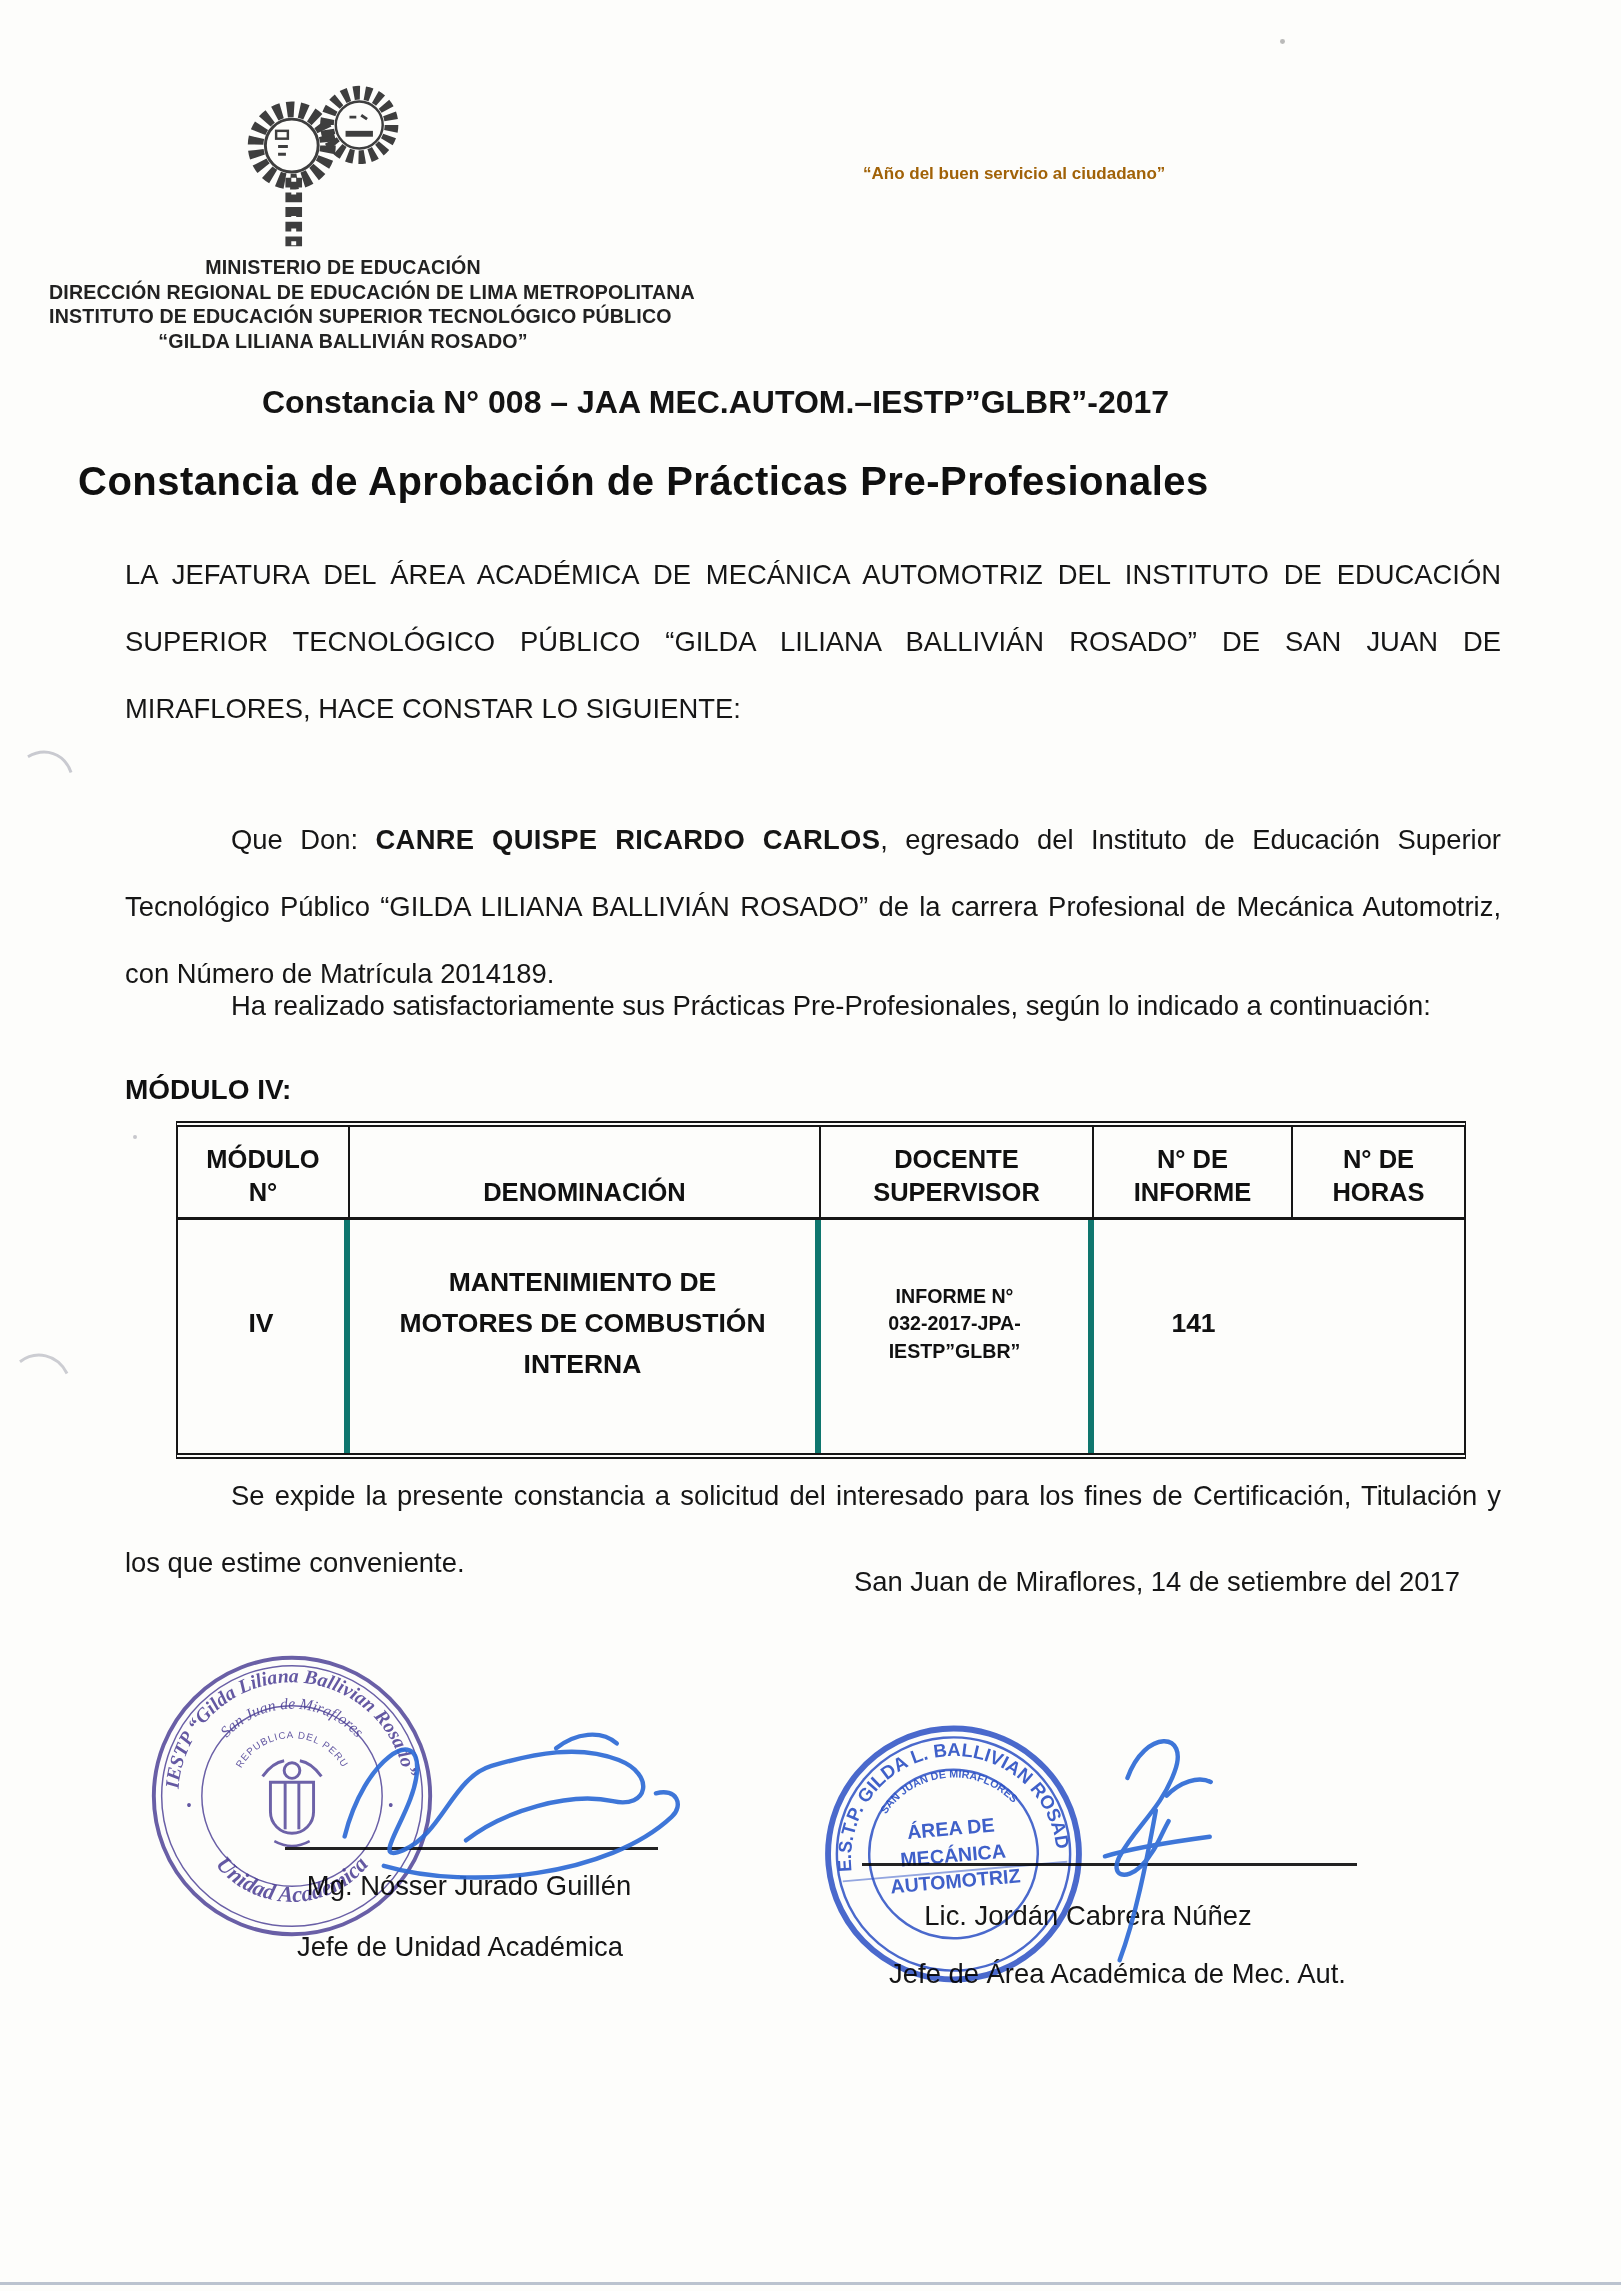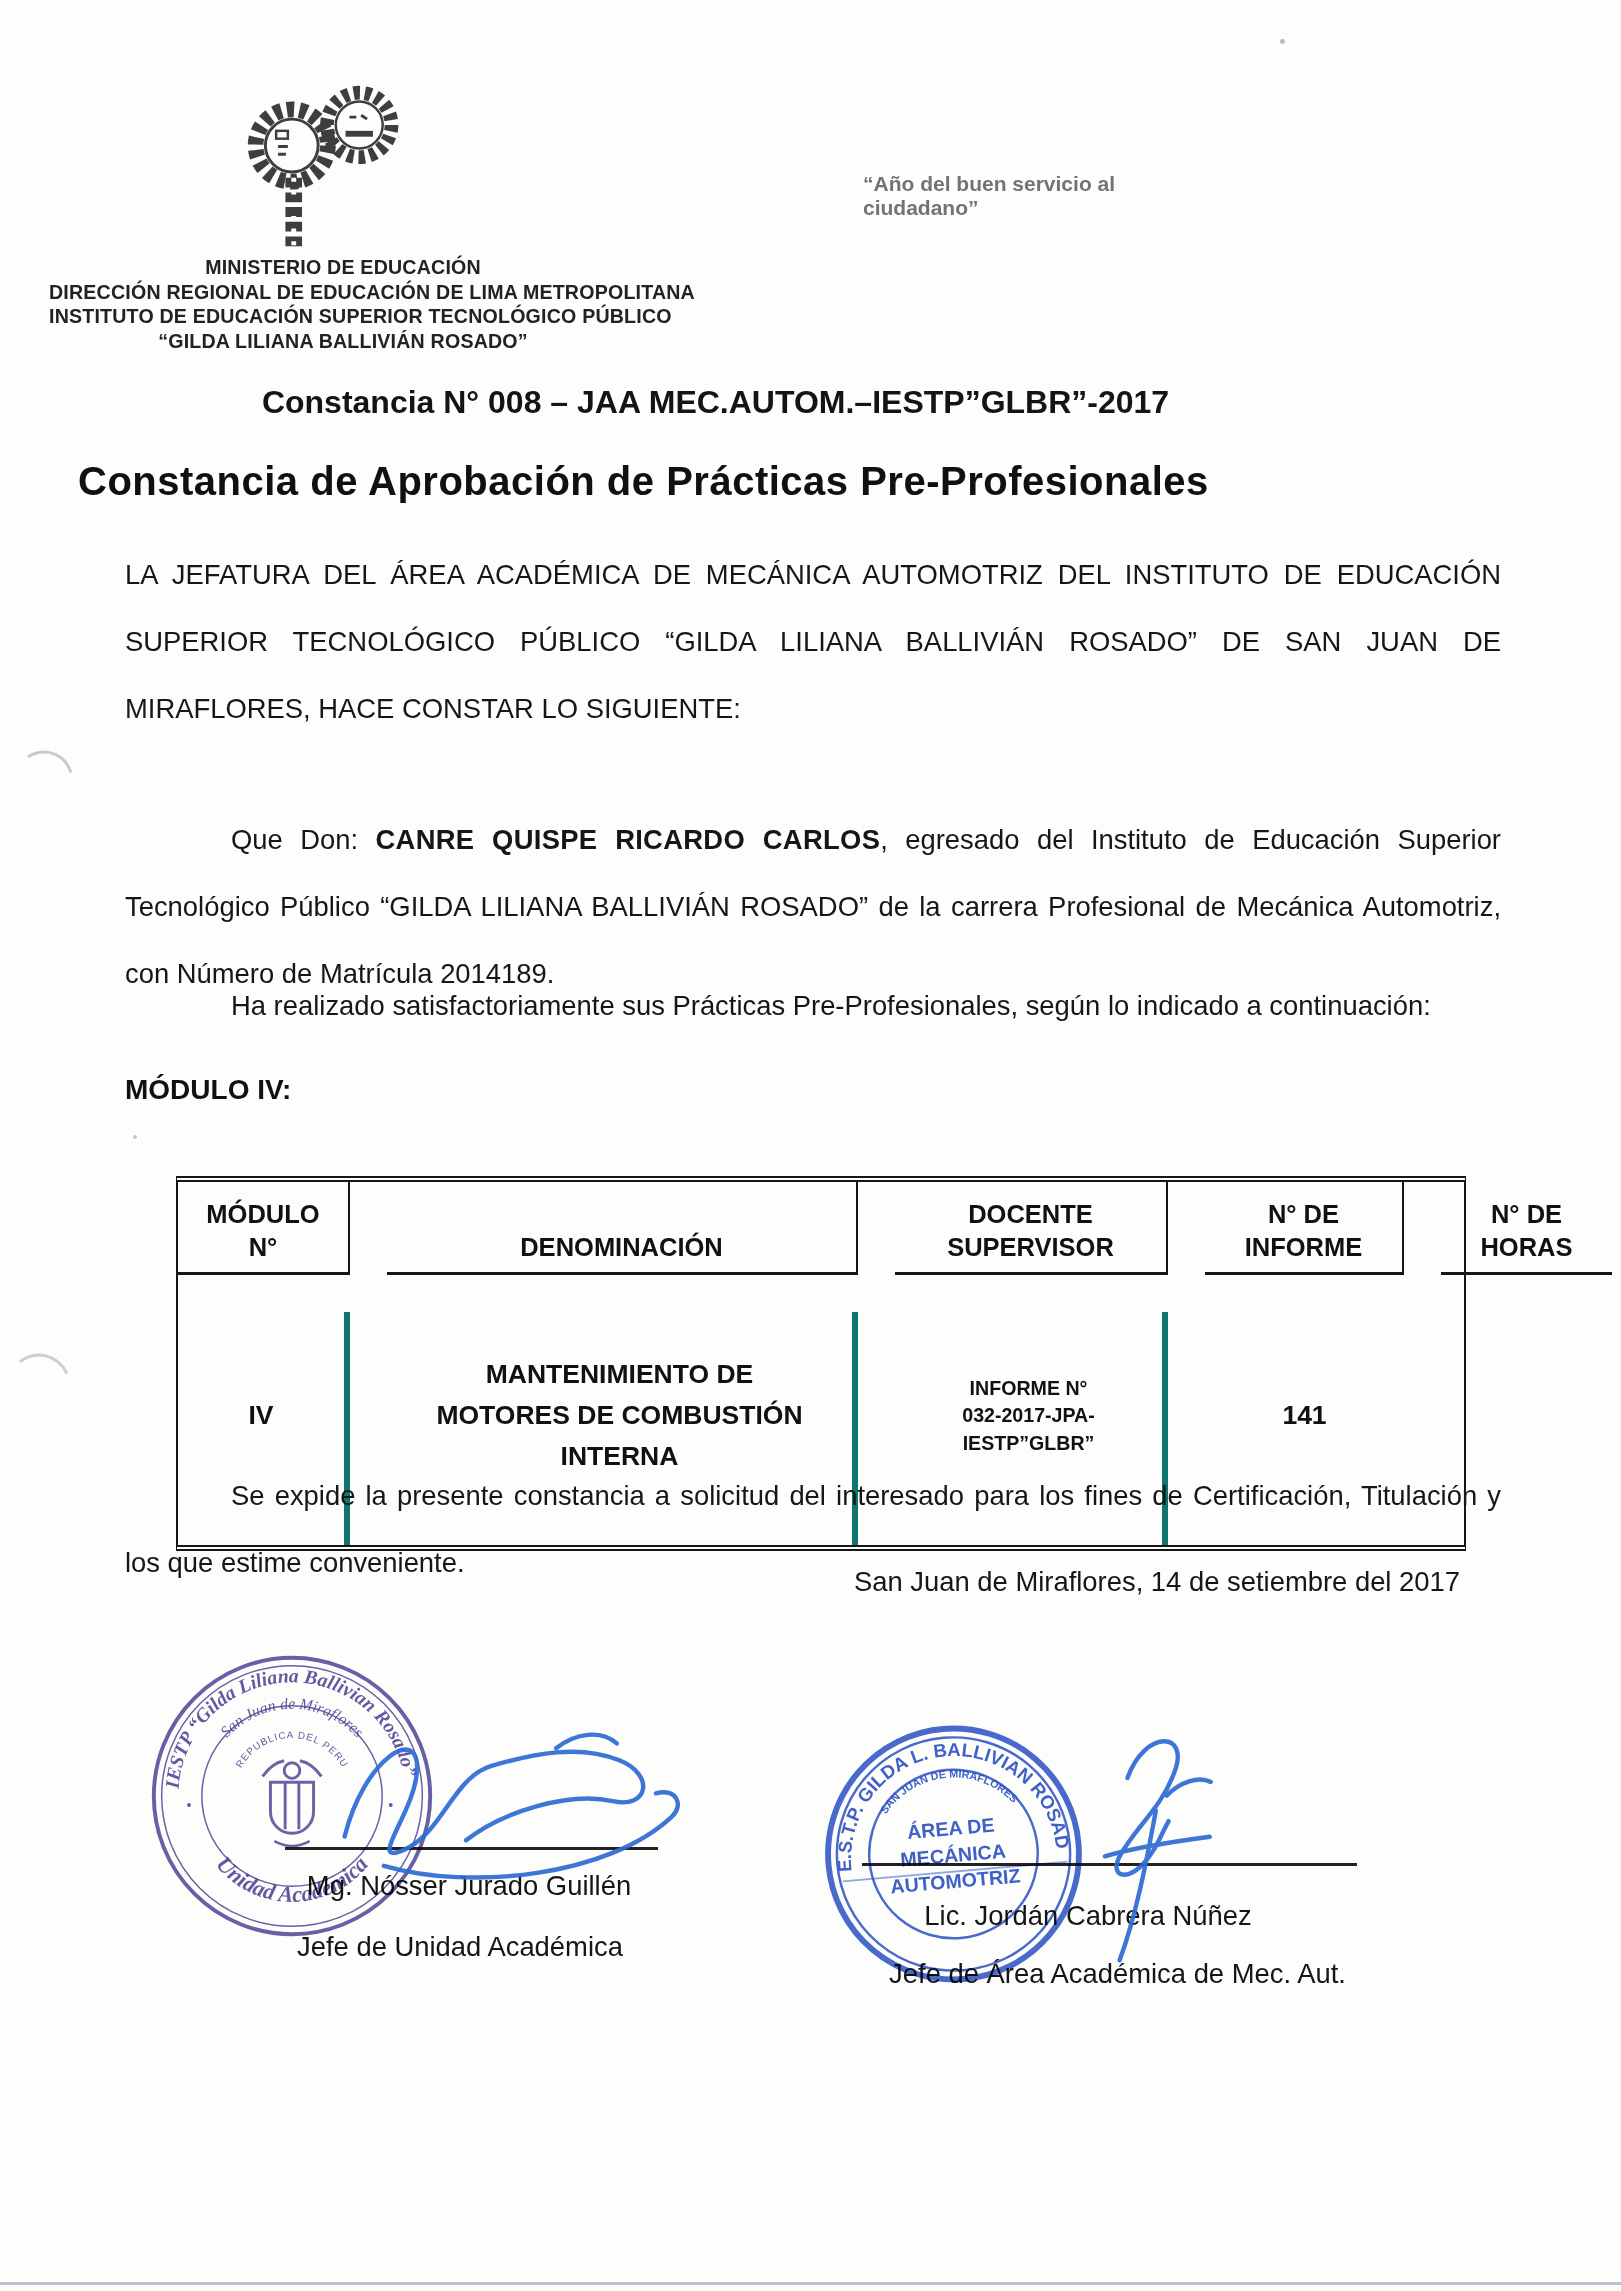--- a/index.html
+++ b/index.html
@@ -7,40 +7,40 @@
     position:relative;
     width:1621px;height:2292px;
     background:#fdfdfb;
     font-family:"Liberation Sans", sans-serif;
     color:#1a1a1a;
     overflow:hidden;
     margin:0 auto;
   }
   .abs{position:absolute;}
   
-  .motto{left:863px;top:172px;width:372px;font-size:21px;font-weight:bold;color:#737373;}
+  .motto{left:863px;top:164px;width:372px;font-size:17px;font-weight:bold;color:#a16207;}
   .letterhead{left:49px;top:255px;width:588px;text-align:center;font-weight:bold;
     font-size:19.6px;line-height:24.5px;color:#222;letter-spacing:0.2px;}
   .letterhead .lh-line{white-space:nowrap;}
   
   .reference{left:0;top:384px;width:1431px;text-align:center;font-size:32px;font-weight:bold;color:#141414;}
   .doc-title{left:78px;top:459px;width:1313px;text-align:left;font-size:40px;font-weight:bold;color:#101010;letter-spacing:0.5px;}
   
   .para{left:125px;width:1376px;font-size:27.4px;line-height:67px;text-align:justify;color:#161616;}
   .p-intro{top:541px;}
   .p-student{top:806px;text-indent:106px;}
   .p-student b{letter-spacing:0.3px;}
   .p-performed{top:972px;text-indent:106px;}
   .module-label{left:125px;top:1074px;font-size:28px;font-weight:bold;color:#101010;}
   
-  .ptable{left:176px;top:1176px;width:1286px;display:grid;
+  .ptable{left:176px;top:1121px;width:1286px;display:grid;
     grid-template-columns:172px 471px 273px 199px 171px;
     border-left:2px solid #161616;border-right:2px solid #161616;
     border-top:6.9px double #161616;border-bottom:6.9px double #161616;
-    background:transparent;gap:37px;}
+    background:transparent;}
   .th{height:82px;border-bottom:3.9px solid #161616;border-right:2px solid #161616;
     display:flex;align-items:flex-end;justify-content:center;padding-bottom:7.8px;
     font-weight:bold;font-size:25.5px;line-height:33px;text-align:center;white-space:pre-line;color:#111;}
   .th.last,.td.last{border-right:none;}
   .td{height:208px;border-right:6px solid #0f766e;
     display:flex;align-items:center;justify-content:center;padding-bottom:25.5px;
     font-weight:bold;font-size:26.5px;line-height:41px;text-align:center;white-space:pre-line;color:#111;}
   .td.small{font-size:19.6px;line-height:27.4px;}
   
   .p-closing{top:1462px;text-indent:106px;}

